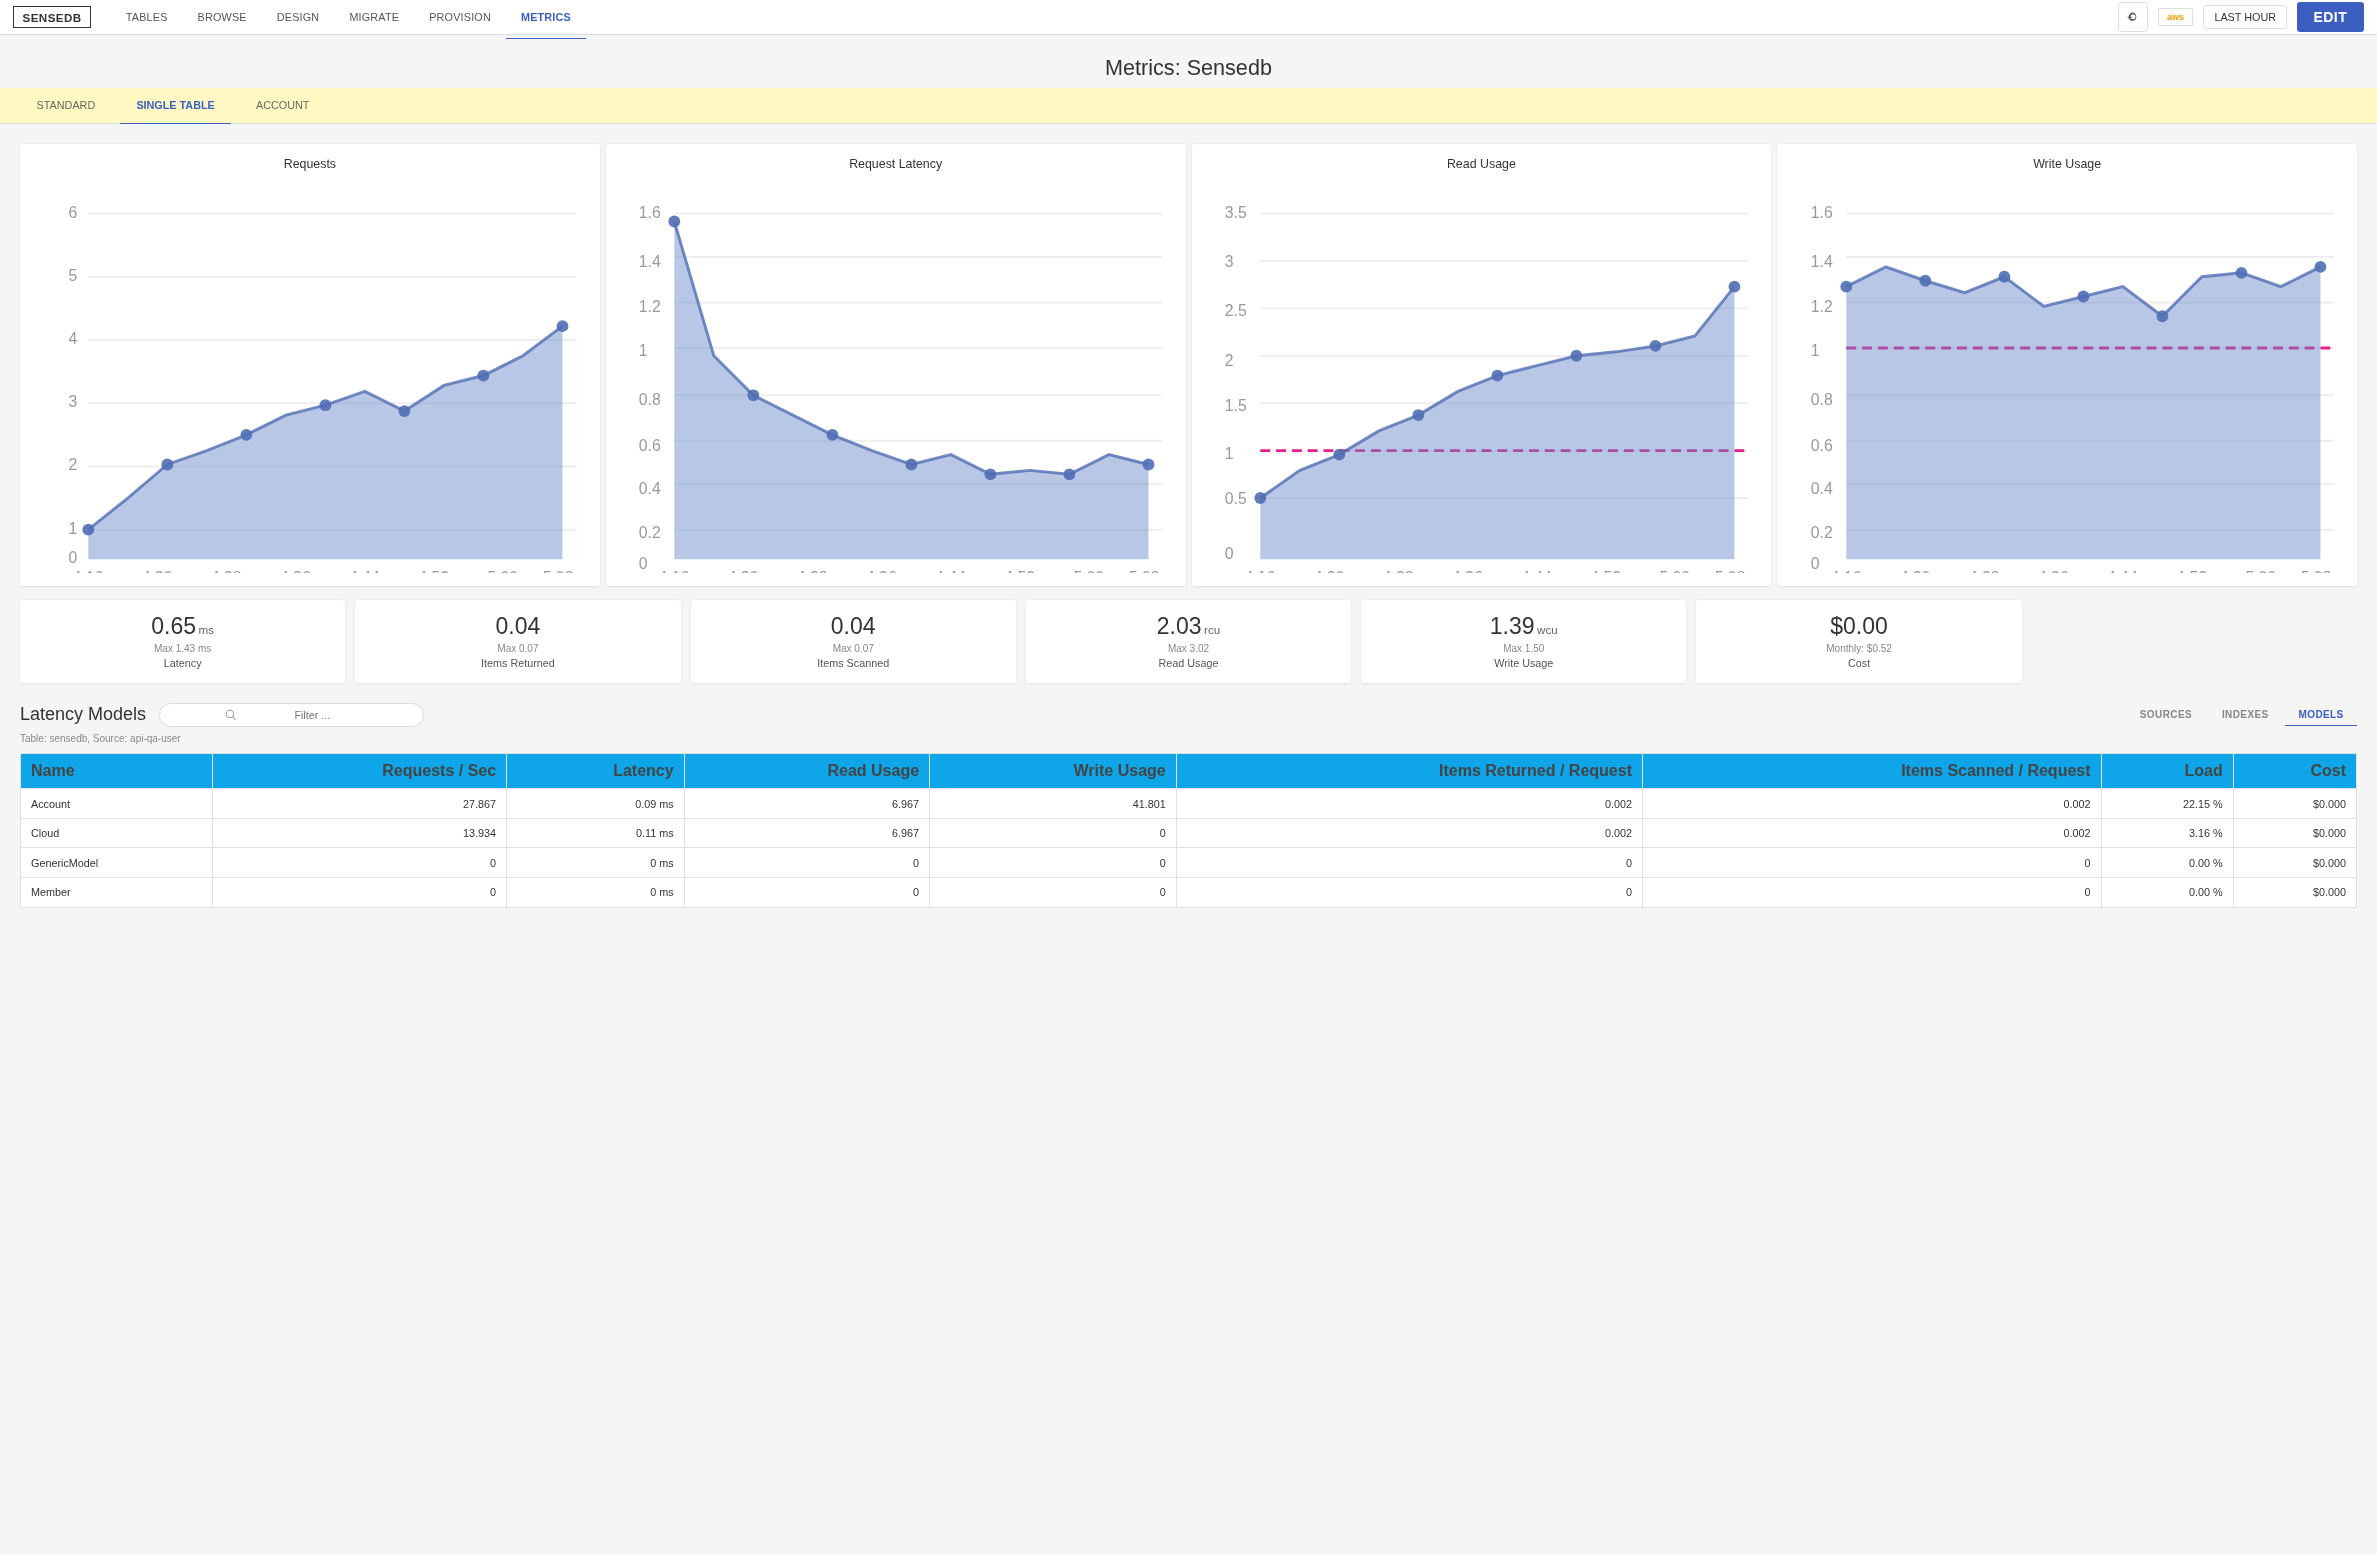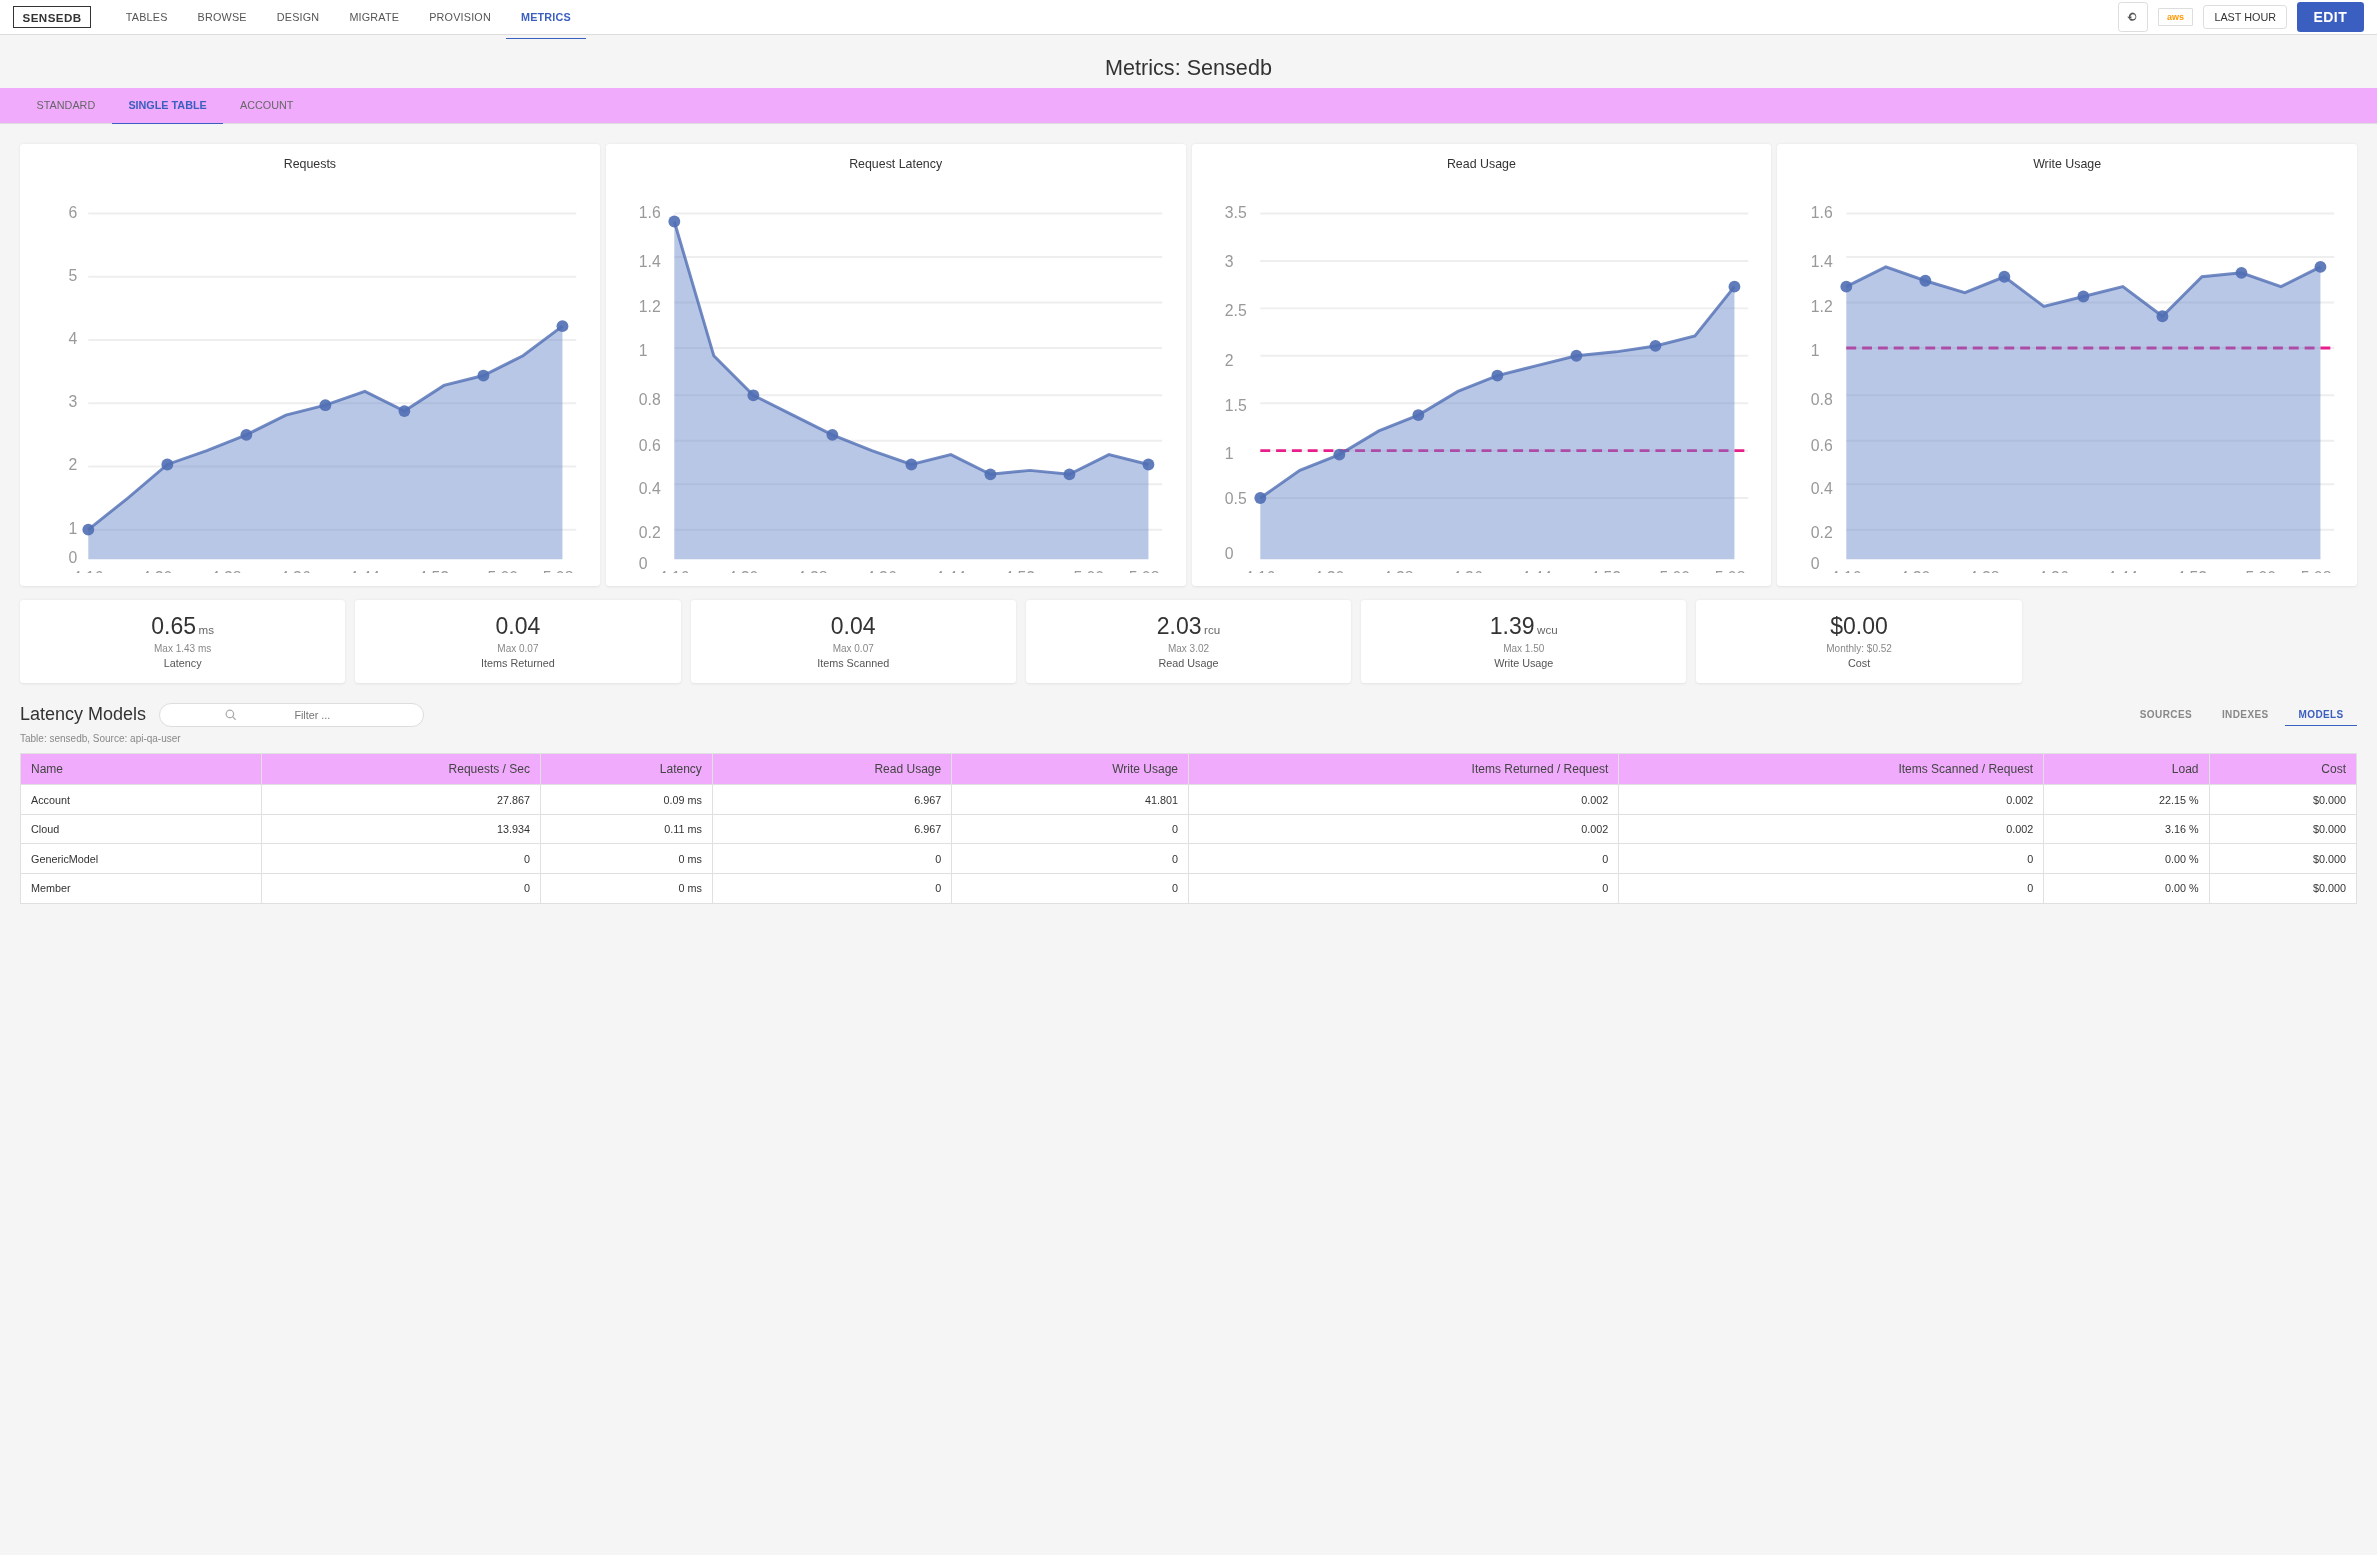--- a/index.html
+++ b/index.html
@@ -39,21 +39,21 @@
       background: #3b5fc0; color: #fff; border: none; border-radius: 3.3px;
       padding: 6.6px 16.6px; font-size: 14px; font-weight: 600; cursor: pointer; letter-spacing: 0.4px;
     }
 
     
     .page-header { text-align: center; padding: 20px 0 6.6px; background: #f5f5f5; }
     .page-title { font-size: 21.6px; font-weight: 400; color: #333; }
 
     
     .tabs-bar {
-      display: flex; gap: 0; background: #f0abfc; border-bottom: 0.8px solid #ddd;
+      display: flex; gap: 8px; background: #fef9c3; border-bottom: 0.8px solid #ddd;
       padding: 0 20px;
     }
     .tab {
       padding: 11.6px 16.6px; font-size: 10.8px; font-weight: 500; cursor: pointer;
       color: #666; border-bottom: 1.7px solid transparent; margin-bottom: -0.8px;
     }
     .tab.active { color: #3b5fc0; border-bottom: 1.7px solid #3b5fc0; font-weight: 600; }
 
     
     .content { padding: 20px; background: #f5f5f5; }
@@ -91,22 +91,22 @@
     .section-tab {
       padding: 5px 13.3px; font-size: 10px; font-weight: 600; letter-spacing: 0.4px;
       cursor: pointer; color: #888; border-bottom: 1.7px solid transparent;
     }
     .section-tab.active { color: #3b5fc0; border-bottom: 1.7px solid #3b5fc0; }
     .table-subtitle { font-size: 10px; color: #888; margin-bottom: 8.3px; }
 
     
     .data-table { width: 100%; border-collapse: collapse; background: #fff; }
     .data-table th {
-      background: #f0abfc; border: 0.8px solid #e0e0e0; padding: 8.3px 10px;
-      font-size: 12px; font-weight: 400; color: #444; text-align: right;
+      background: #0ea5e9; border: 0.8px solid #e0e0e0; padding: 8.3px 10px;
+      font-size: 16px; font-weight: 700; color: #444; text-align: right;
     }
     .data-table th:first-child { text-align: left; }
     .data-table td {
       border: 0.8px solid #e0e0e0; padding: 8.3px 10px;
       font-size: 10.8px; color: #333; text-align: right;
     }
     .data-table td:first-child { text-align: left; }
 
     
     svg { display: block; width: 100%; }

